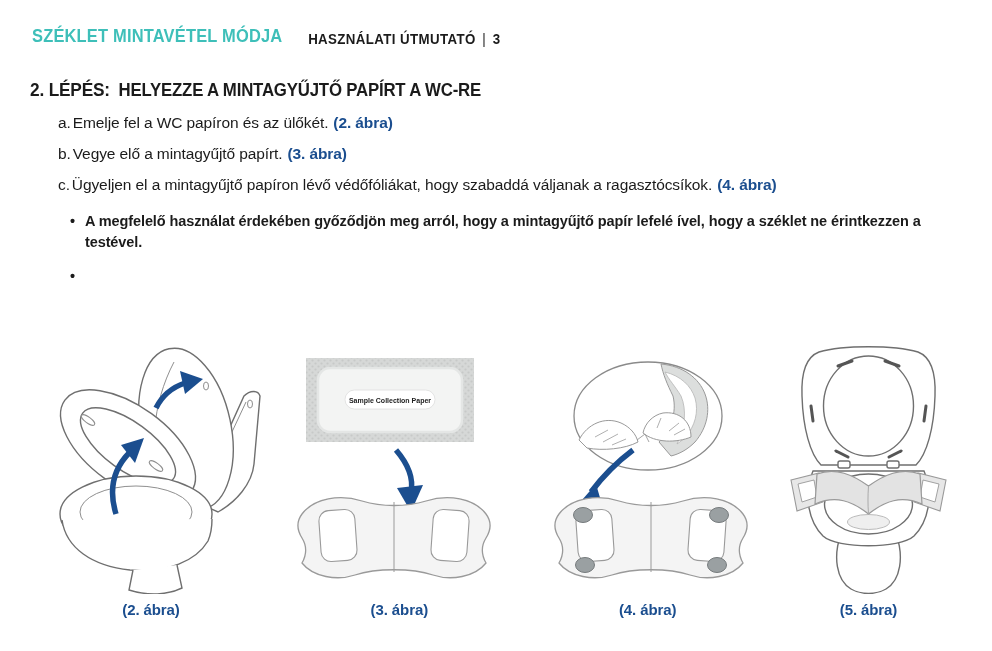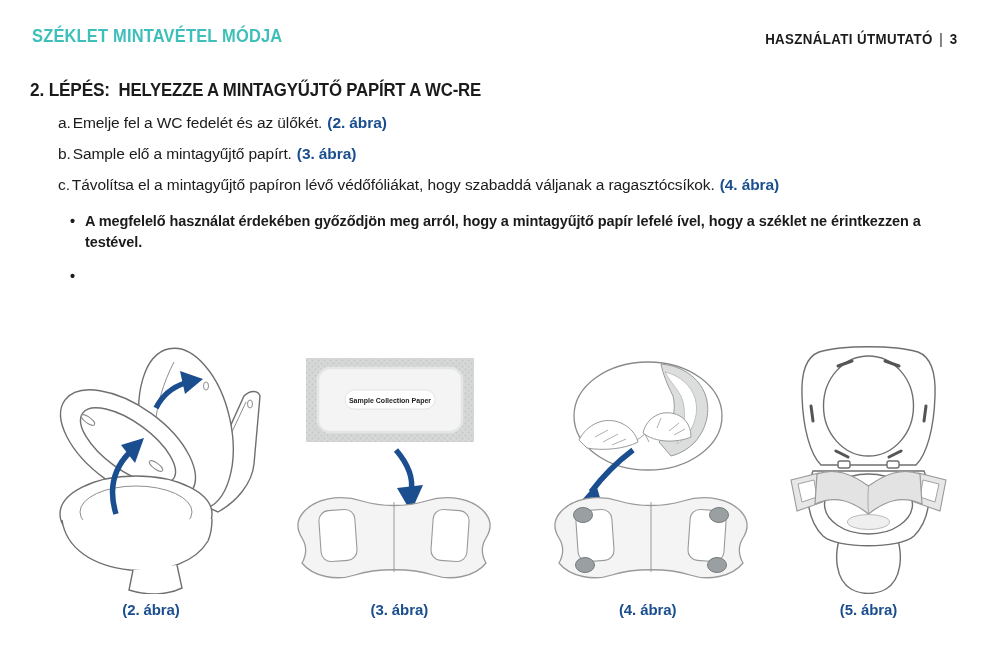--- a/index.html
+++ b/index.html
@@ -1,21 +1,21 @@
 <!DOCTYPE html>
 <html><head>
 <meta charset="utf-8">
 <style>
   * { margin:0; padding:0; box-sizing:border-box; }
   html,body { width:992px; height:651px; background:#ffffff; }
   body { font-family:"Liberation Sans", sans-serif; color:#1b1b1b; overflow:hidden; }
   .page { position:relative; width:992px; height:651px; }
 
   
-  .doc-header { display:flex; justify-content:space-between; align-items:flex-end; padding:26px 34px 0 32px; }
+  .doc-header { display:flex; justify-content:flex-start; align-items:flex-end; padding:26px 34px 0 32px; }
   .page-title { color:#3ebfb9; font-size:17.5px; font-weight:bold; letter-spacing:0.2px;
                 transform:scaleX(0.94); transform-origin:left center; white-space:nowrap; }
   .header-right { font-size:14px; font-weight:bold; letter-spacing:0.4px; white-space:nowrap;
                   transform:scaleX(0.95); transform-origin:right center; }
   .header-right .sep { margin:0 7px; font-weight:normal; }
 
   
   .step-heading { margin:33px 0 0 30px; white-space:nowrap; transform:scaleX(0.96); transform-origin:left center; }
   .step-label { font-size:18px; font-weight:900; letter-spacing:-0.2px; }
   .step-title { font-size:17.5px; font-weight:700; letter-spacing:-0.2px; margin-left:9px; }
@@ -52,27 +52,27 @@
       <span>HASZNÁLATI ÚTMUTATÓ</span><span class="sep">|</span><span>3</span>
     </div>
   </div>
 
   <div class="step-heading">
     <span class="step-label">2. LÉPÉS:</span><span class="step-title">HELYEZZE A MINTAGYŰJTŐ PAPÍRT A WC-RE</span>
   </div>
 
   <div class="instructions">
     <div class="instr">
-      <span class="prefix">a.</span><span>Emelje fel a WC fedelét és az ülőkét.</span><span class="ref">(2. ábra)</span>
+      <span class="prefix">a.</span><span>Emelje fel a WC papíron és az ülőkét.</span><span class="ref">(2. ábra)</span>
     </div>
     <div class="instr">
-      <span class="prefix">b.</span><span>Sample elő a mintagyűjtő papírt.</span><span class="ref">(3. ábra)</span>
+      <span class="prefix">b.</span><span>Vegye elő a mintagyűjtő papírt.</span><span class="ref">(3. ábra)</span>
     </div>
     <div class="instr">
-      <span class="prefix">c.</span><span>Távolítsa el a mintagyűjtő papíron lévő védőfóliákat, hogy szabaddá váljanak a ragasztócsíkok.</span><span class="ref">(4. ábra)</span>
+      <span class="prefix">c.</span><span>Ügyeljen el a mintagyűjtő papíron lévő védőfóliákat, hogy szabaddá váljanak a ragasztócsíkok.</span><span class="ref">(4. ábra)</span>
     </div>
   </div>
 
   <div class="notes">
     <div class="note">
       <span class="dot">•</span>
       <span>A megfelelő használat érdekében győződjön meg arról, hogy a mintagyűjtő papír lefelé ível, hogy a széklet ne érintkezzen a testével.</span>
     </div>
     <div class="note">
       <span class="dot">•</span>

